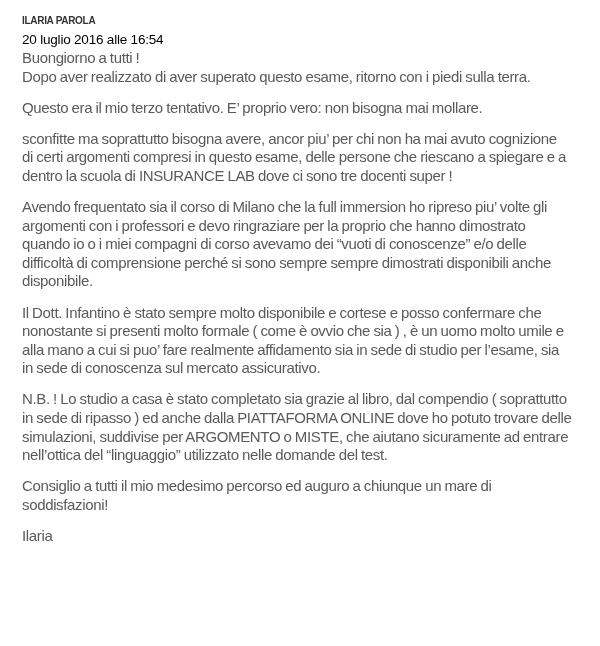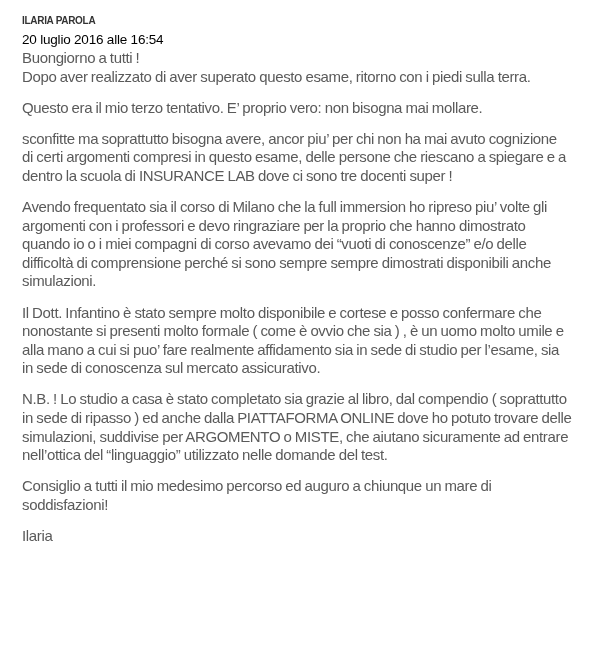--- a/index.html
+++ b/index.html
@@ -65,21 +65,21 @@
     <p>
       <span class="line">sconfitte ma soprattutto bisogna avere, ancor piu’ per chi non ha mai avuto cognizione</span>
       <span class="line">di certi argomenti compresi in questo esame, delle persone che riescano a spiegare e a</span>
       <span class="line">dentro la scuola di INSURANCE LAB dove ci sono tre docenti super !</span>
     </p>
     <p>
       <span class="line">Avendo frequentato sia il corso di Milano che la full immersion ho ripreso piu’ volte gli</span>
       <span class="line">argomenti con i professori e devo ringraziare per la proprio che hanno dimostrato</span>
       <span class="line">quando io o i miei compagni di corso avevamo dei “vuoti di conoscenze” e/o delle</span>
       <span class="line">difficoltà di comprensione perché si sono sempre sempre dimostrati disponibili anche</span>
-      <span class="line">simulazioni.</span>
+      <span class="line">disponibile.</span>
     </p>
     <p>
       <span class="line">Il Dott. Infantino è stato sempre molto disponibile e cortese e posso confermare che</span>
       <span class="line">nonostante si presenti molto formale ( come è ovvio che sia ) , è un uomo molto umile e</span>
       <span class="line">alla mano a cui si puo’ fare realmente affidamento sia in sede di studio per l’esame, sia</span>
       <span class="line">in sede di conoscenza sul mercato assicurativo.</span>
     </p>
     <p>
       <span class="line">N.B. ! Lo studio a casa è stato completato sia grazie al libro, dal compendio ( soprattutto</span>
       <span class="line">in sede di ripasso ) ed anche dalla PIATTAFORMA ONLINE dove ho potuto trovare delle</span>

